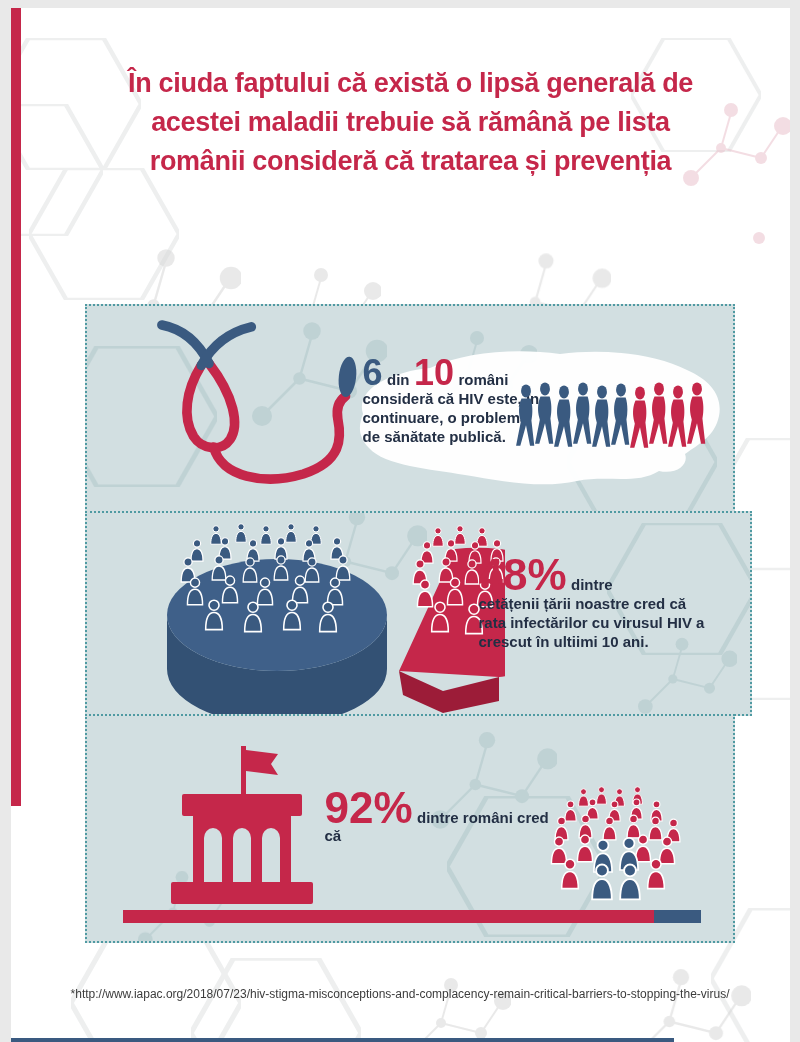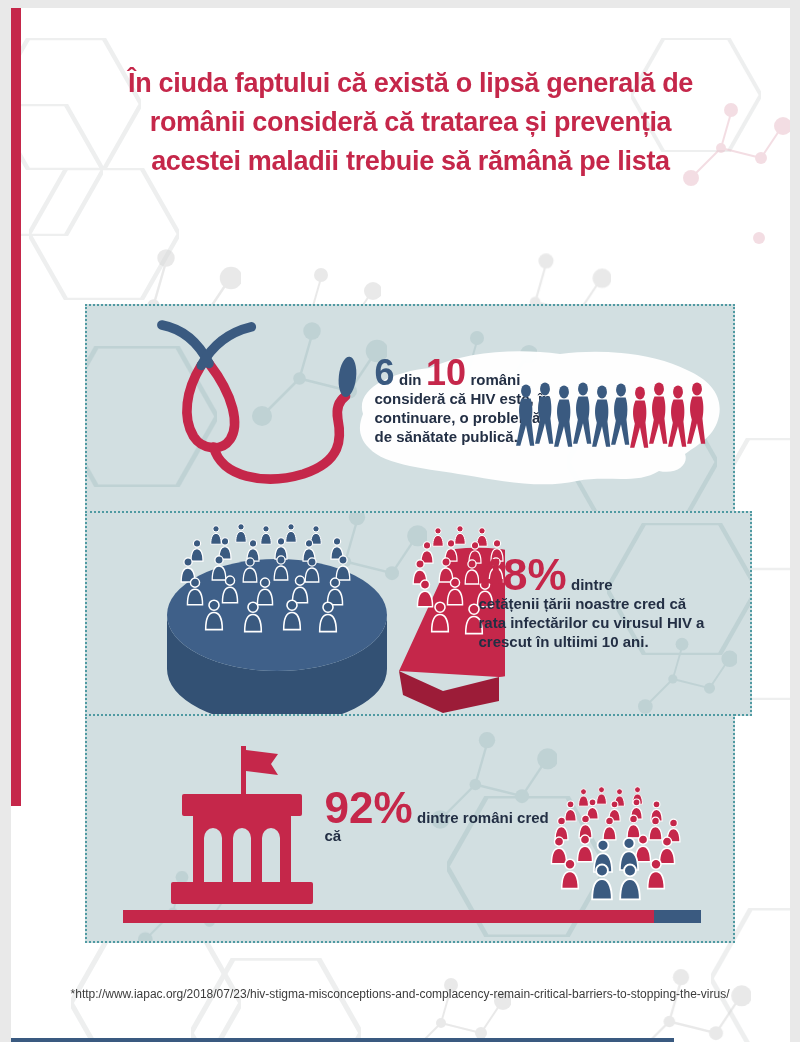--- a/index.html
+++ b/index.html
@@ -35,21 +35,21 @@
   .navy  { color:#3a5a80; }
   .crims { color:#c5274a; }
 
   .stat-big   { font-weight:bold; font-size:36px; line-height:30px; }
   .stat-huge  { font-weight:bold; font-size:44px; line-height:36px; }
   .stat-small { font-weight:bold; font-size:15px; }
   .body-text  { font-weight:bold; font-size:15px; line-height:19px; color:#232f44; }
 
   .steth-icon   { position:absolute; left:22px;  top:10px; }
   .map-shape    { position:absolute; left:248px; top:38px; }
-  .p1-text      { position:absolute; left:288px; top:52px; width:184px; }
+  .p1-text      { position:absolute; left:276px; top:52px; width:184px; }
   .p1-people    { position:absolute; left:426px; top:70px; }
 
   .pie-icon     { position:absolute; left:50px;  top:6px; }
   .p2-text      { position:absolute; left:392px; top:44px; width:232px; }
 
   .building-icon{ position:absolute; left:70px;  top:26px; }
   .p3-text      { position:absolute; left:238px; top:74px; width:244px; }
   .p3-crowd     { position:absolute; left:458px; top:70px; }
   .p3-bar {
     position:absolute; left:36px; top:194px; width:578px; height:13px;
@@ -123,22 +123,22 @@
       <circle cx="748" cy="230" r="6" fill="currentColor"></circle>
     </g>
   </svg>
 
   <div class="edge-bar bar-left"></div>
   <div class="edge-bar bar-right"></div>
   <div class="edge-bar bar-bottom"></div>
 
   <h1 class="main-title">
     <span>În ciuda faptului că există o lipsă generală de</span>
+    <span>acestei maladii trebuie să rămână pe lista</span>
     <span>românii consideră că tratarea și prevenția</span>
-    <span>acestei maladii trebuie să rămână pe lista</span>
   </h1>
 
   <section class="panel" id="panel-1">
     <svg class="panel-decor" width="646" height="205">
       <g color="#a9c2c5" opacity="0.45">
         <use href="#mol" x="150" y="10" width="150" height="125"></use>
         <use href="#mol" x="330" y="20" width="120" height="100"></use>
         <use href="#hex" x="-30" y="40" width="160" height="141"></use>
         <use href="#hex" x="480" y="90" width="150" height="132"></use>
       </g>

